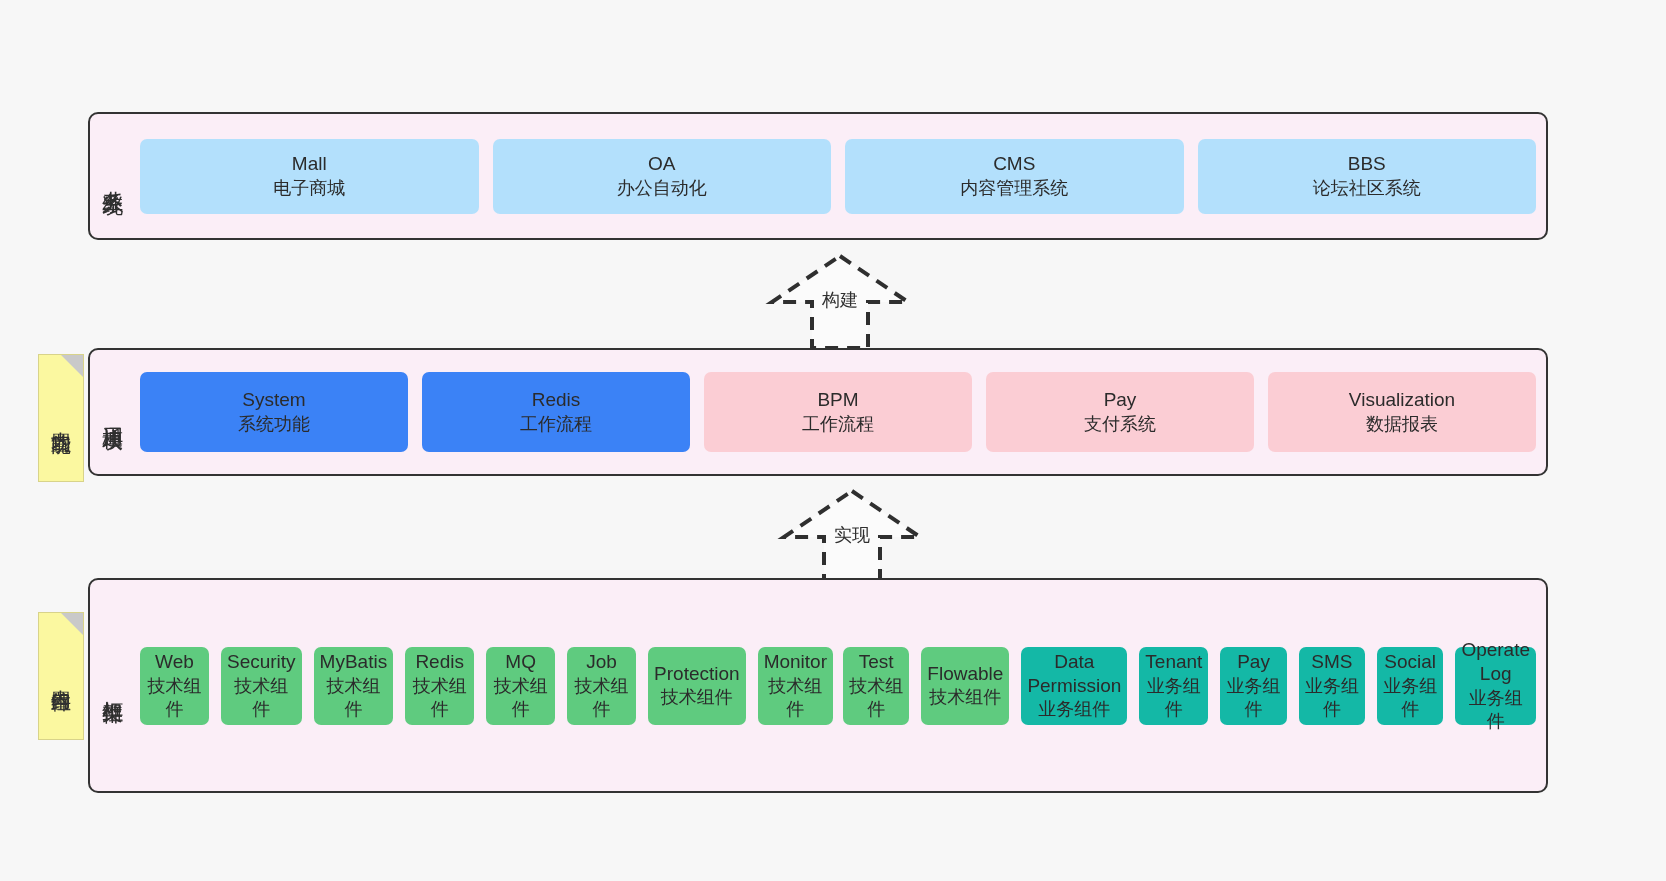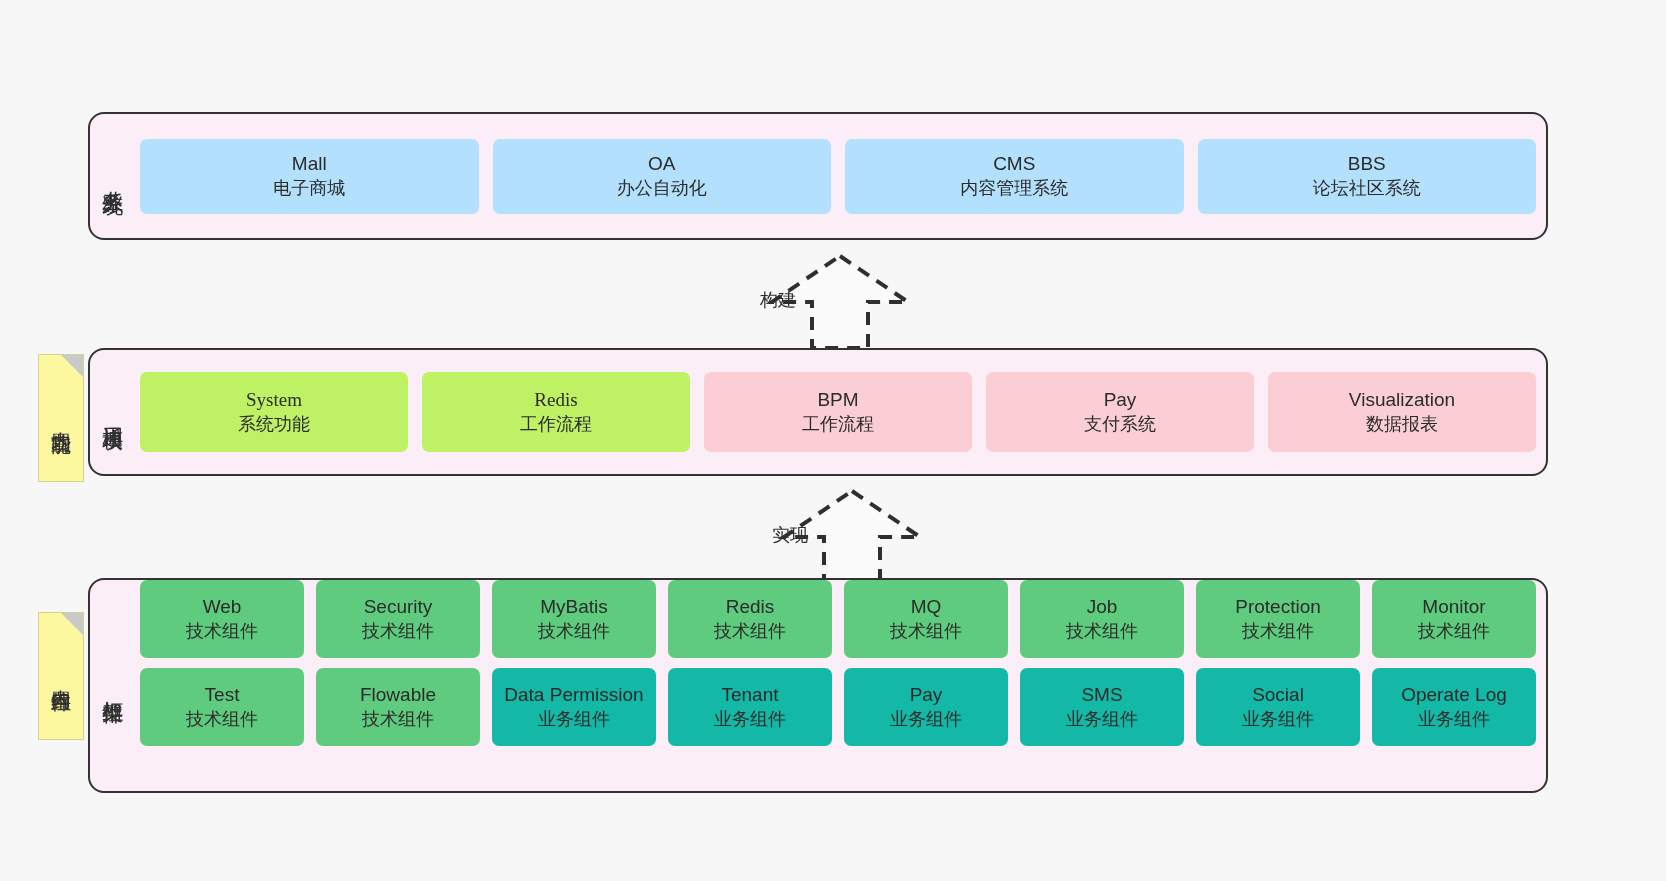--- a/index.html
+++ b/index.html
@@ -15,21 +15,21 @@
     position: relative;
     overflow: hidden;
   }
 
   
   .layer {
     position: absolute;
     box-sizing: border-box;
     background: #fbeef7;
     border: 2px solid #333333;
-    border-radius: 16px;
+    border-radius: 10px;
     display: flex;
     align-items: stretch;
   }
   .layer-title {
     width: 46px;
     flex: 0 0 46px;
     display: flex;
     align-items: center;
     justify-content: center;
     font-size: 21px;
@@ -86,32 +86,33 @@
     left: 88px;
     top: 348px;
     width: 1460px;
     height: 128px;
   }
   #layer-modules .layer-body { gap: 14px; }
   #layer-modules .card {
     flex: 1 1 0;
     height: 80px;
   }
-  .c-red { background: #bef264; font-family: Liberation Serif, serif; }
+  .c-red { background: #3b82f6; }
   .c-pink { background: #fbcdd4; }
 
   
   #layer-framework {
     left: 88px;
     top: 578px;
     width: 1460px;
     height: 215px;
   }
   #layer-framework .layer-body {
-    flex-direction: column;
+    flex-direction: row;
+    justify-content: center;
     gap: 10px;
     padding: 0 10px 0 4px;
   }
   .fw-row {
     display: flex;
     gap: 12px;
     width: 100%;
   }
   .fw-row .card {
     flex: 1 1 0;
@@ -166,20 +167,21 @@
     position: absolute;
     width: 160px;
     height: 98px;
   }
   .arrow svg { display: block; }
   .arrow-label {
     position: absolute;
     left: 0;
     right: 0;
     top: 36px;
+    text-align: center;
     font-size: 18px;
     color: #2f2f2f;
     user-select: none;
     pointer-events: none;
   }
   #arrow-build  { left: 760px; top: 252px; }
   #arrow-impl   { left: 772px; top: 487px; }
 </style>
 </head>
 <body>

